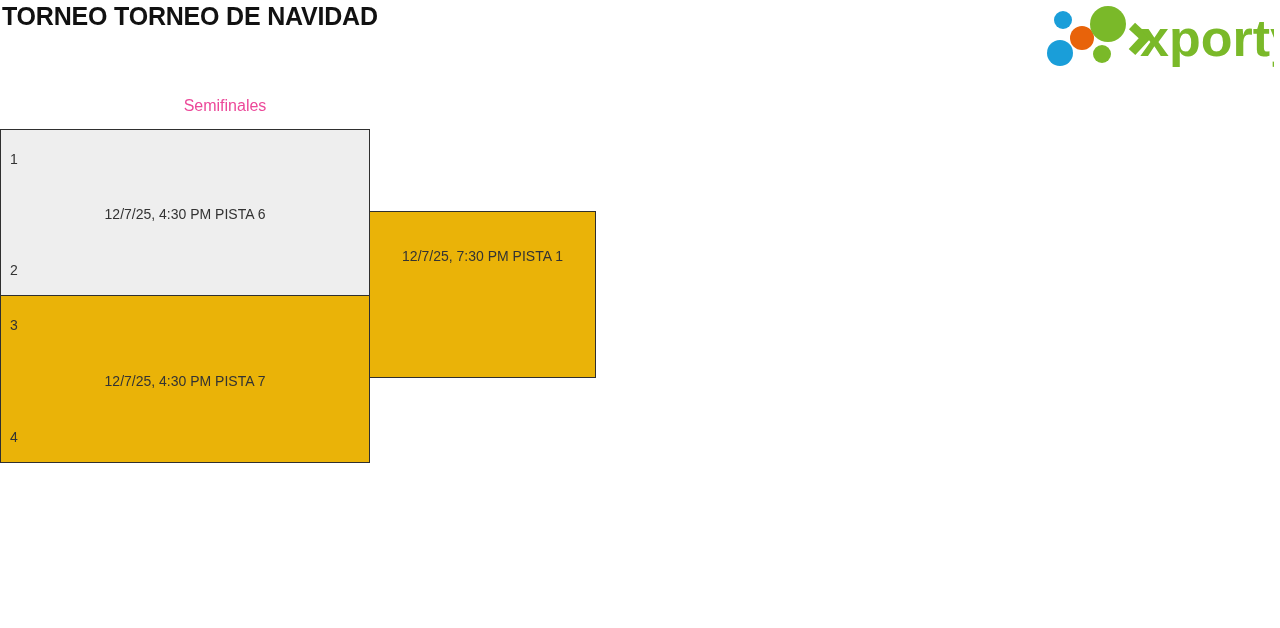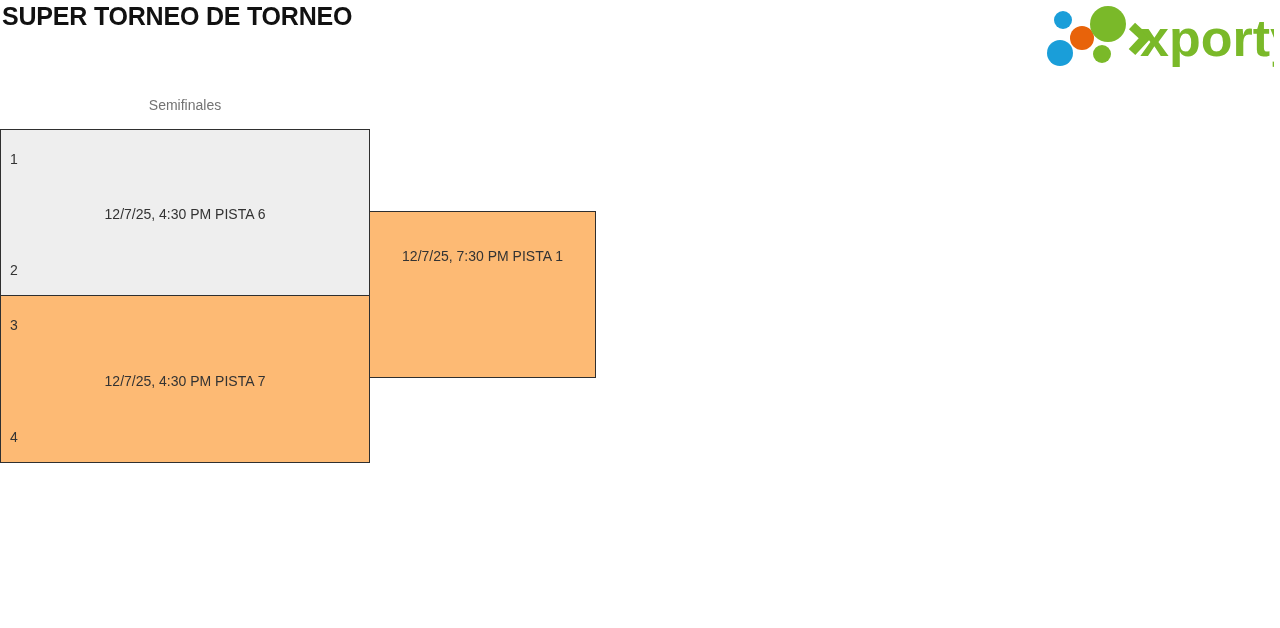--- a/index.html
+++ b/index.html
@@ -51,42 +51,43 @@
     right: 6px;
     top: 2px;
     width: 230px;
     height: 70px;
   }
   .logo svg { display: block; }
 
   
   .round-label {
     position: absolute;
-    font-size: 14px;
+    font-size: 16px;
     font-weight: 400;
-    color: #737373;
+    color: #ec4899;
     text-align: center;
     white-space: nowrap;
+    padding-left: 40px;
   }
   .round-semis { left: 0px;   top: 97px; width: 370px; }
   .round-final { left: 370px; top: 97px; width: 226px; }
 
   
   .bracket {
     position: absolute;
     left: 0;
     top: 0;
     width: 1280px;
     height: 628px;
   }
   .match {
     position: absolute;
     box-sizing: border-box;
     border: 1px solid #2f2f2f;
-    background: #fdba74;
+    background: #eab308;
   }
   .match.highlight {
     background: #eeeeee;
   }
   .match .seed {
     position: absolute;
     left: 9px;
     font-size: 14px;
     color: #333333;
     line-height: 14px;
@@ -115,21 +116,21 @@
   
   #match-final { left: 369px; top: 211px; width: 227px; height: 167px; }
   #match-final .match-info { top: 36px; text-align: center; }
 </style>
 </head>
 <body>
 
 <div class="header">
 
   <div class="title-block">
-    <div class="title-line1">SUPER TORNEO DE TORNEO</div>
+    <div class="title-line1">TORNEO TORNEO DE NAVIDAD</div>
   </div>
 
   <div class="logo">
     <svg width="230" height="70" viewBox="0 0 230 70" xmlns="http://www.w3.org/2000/svg">
 
       <circle cx="19" cy="18" r="9" fill="#1a9ed9"></circle>
       <circle cx="16" cy="51" r="13" fill="#1a9ed9"></circle>
       <circle cx="38" cy="36" r="12" fill="#e8630a"></circle>
       <circle cx="64" cy="22" r="18" fill="#7ab929"></circle>
       <circle cx="58" cy="52" r="9" fill="#7ab929"></circle>

